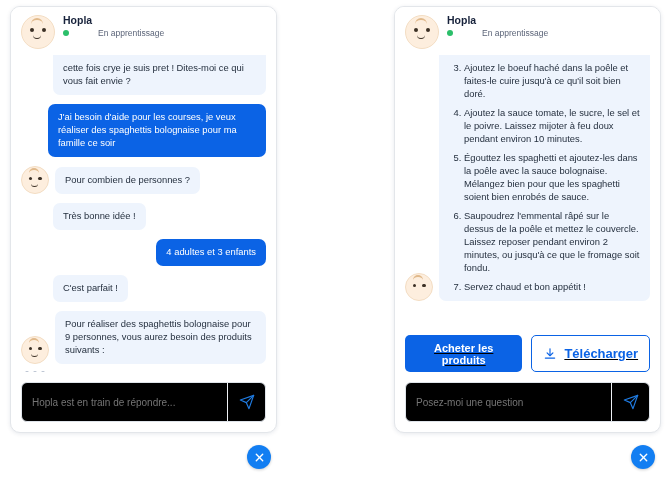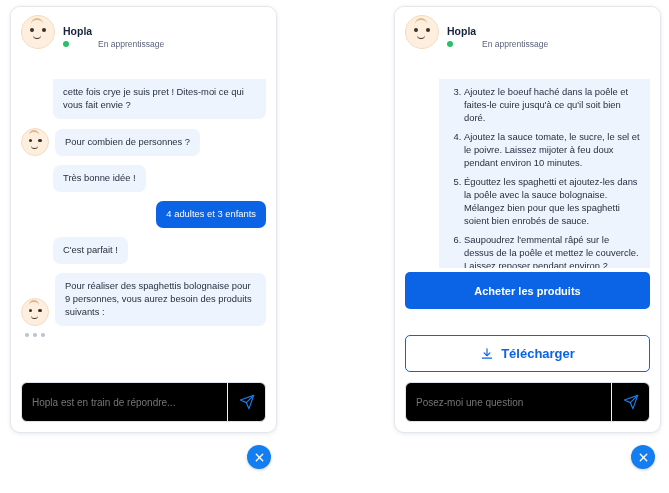--- a/index.html
+++ b/index.html
@@ -28,21 +28,21 @@
     display: flex;
     flex-direction: column;
     overflow: hidden;
   }
   .chat-left  { left: 10px;  top: 6px; width: 265px; height: 425px; }
   .chat-right { left: 394px; top: 6px; width: 265px; height: 425px; }
 
   
   .chat-header {
     display: flex;
-    align-items: flex-end;
+    align-items: flex-start;
     gap: 8px;
     padding: 8px 10px 6px 10px;
     background: #ffffff;
     flex: 0 0 auto;
   }
   .avatar {
     width: 32px;
     height: 32px;
     border-radius: 50%;
     background: #fdeede;
@@ -146,21 +146,20 @@
     background: #eef4fd;
     color: #25303f;
   }
   .bubble.user {
     background: #0b63e5;
     color: #ffffff;
   }
   .bubble.clipped-top {
     border-top-left-radius: 0;
     border-top-right-radius: 0;
-    margin-top: 24px;
   }
 
   .bubble ol {
     margin: 0;
     padding-left: 15px;
   }
   .bubble ol li { margin-bottom: 6px; }
   .bubble ol li:last-child { margin-bottom: 0; }
 
   
@@ -176,22 +175,23 @@
     height: 4px;
     border-radius: 50%;
     background: #b9c2d0;
     display: block;
   }
 
   
   .cta-stack {
     padding: 4px 10px 0 10px;
     display: flex;
-    flex-direction: column;
-    gap: 26px;
+    flex-direction: row;
+    gap: 9px;
+    text-decoration: underline;
   }
   .btn-primary {
     background: #0b63e5;
     color: #ffffff;
     border: none;
     border-radius: 5px;
     height: 37px;
     font-size: 11px;
     font-weight: bold;
     font-family: "Liberation Sans", sans-serif;
@@ -289,20 +289,23 @@
       </div>
     </div>
 
     <div class="messages">
 
       <div class="msg-row bot">
         <div class="spacer"></div>
         <div class="bubble bot clipped-top">cette fois crye je suis pret ! Dites-moi ce qui vous fait envie ?</div>
       </div>
 
+      <div class="msg-row user">
+        <div class="bubble user">J'ai besoin d'aide pour les courses, je veux réaliser des spaghettis bolognaise pour ma famille ce soir</div>
+      </div>
 
       <div class="msg-row bot">
         <div class="avatar small">
           <div class="hair"></div>
             <div class="mouth"></div>
         </div>
         <div class="bubble bot">Pour combien de personnes ?</div>
       </div>
 
       <div class="msg-row bot">

